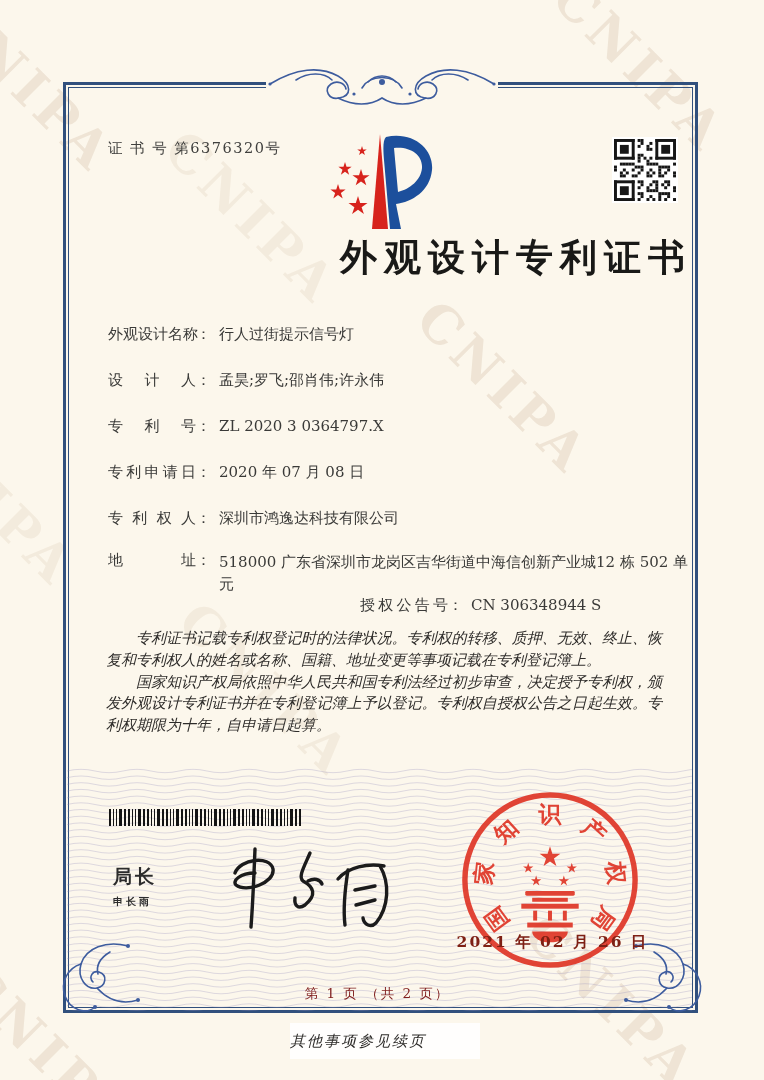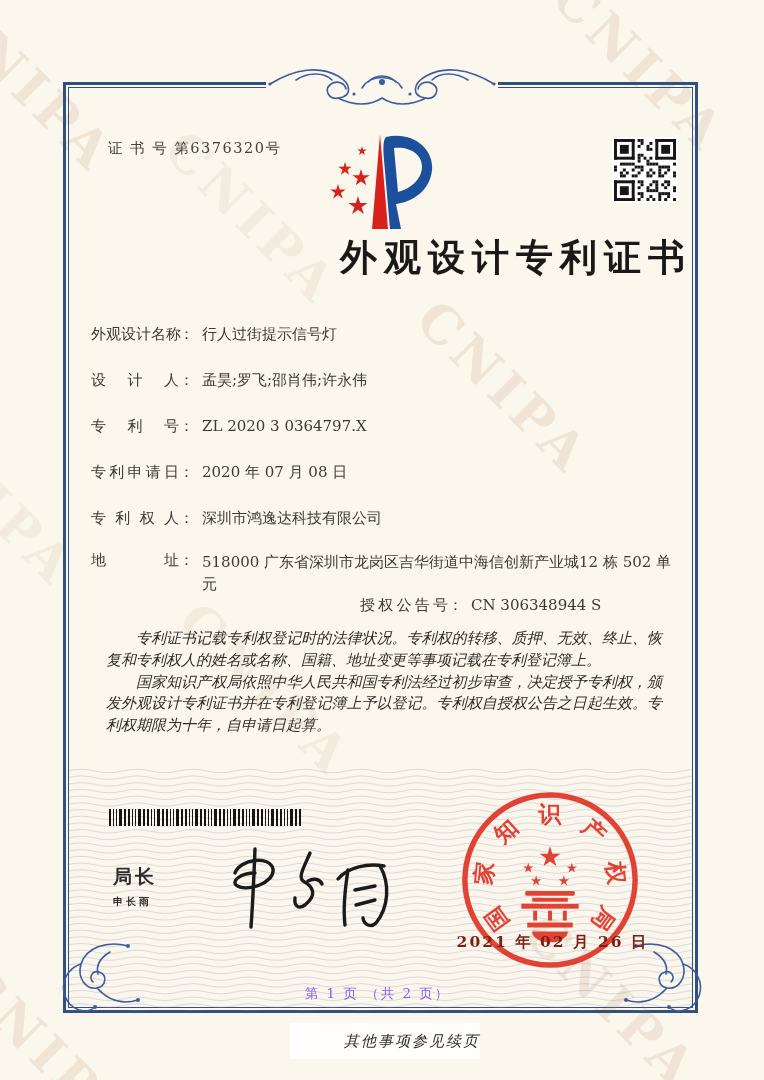--- a/index.html
+++ b/index.html
@@ -25,21 +25,21 @@
   .waveband{position:absolute;left:67px;top:768px;width:625px;height:243px;overflow:hidden;}
 
   .certno{position:absolute;left:108px;top:139px;font-size:14.5px;color:#40403e;letter-spacing:1.5px;}
 
   .logo{position:absolute;left:322px;top:134px;width:116px;height:99px;}
   .qr{position:absolute;left:612px;top:137px;width:62px;height:62px;background:#ffffff;padding:2px;}
 
   .title{position:absolute;left:63px;top:233px;width:629px;text-align:right;
       font-size:37px;font-weight:bold;color:#191917;letter-spacing:7px;}
 
-  .frow{position:absolute;left:91px;font-size:15px;color:#3a3a38;white-space:nowrap;}
+  .frow{position:absolute;left:108px;font-size:15px;color:#3a3a38;white-space:nowrap;}
   .flabel{display:inline-block;width:88px;text-align:justify;text-align-last:justify;
       vertical-align:top;}
   .fcolon{display:inline-block;margin-right:8px;}
   .fvalue{display:inline-block;vertical-align:top;}
   .addrval{white-space:normal;width:470px;line-height:22px;}
 
   .bodytext{position:absolute;left:106px;top:628px;width:556px;font-size:15px;
       line-height:21.8px;color:#2e2c2a;font-style:italic;text-align:justify;}
   .bodytext p{margin:0;text-indent:2em;}
 
@@ -49,24 +49,24 @@
       color:#2c2c2c;font-family:"Liberation Sans","DejaVu Sans",sans-serif;letter-spacing:3px;}
   .sig-name{position:absolute;left:113px;top:895px;font-size:10px;font-weight:bold;
       color:#2c2c2c;font-family:"Liberation Sans","DejaVu Sans",sans-serif;letter-spacing:3px;}
   .autograph{position:absolute;left:222px;top:843px;width:190px;height:95px;}
 
   .seal{position:absolute;left:456px;top:786px;width:188px;height:188px;opacity:0.92;}
   .seal-date{position:absolute;left:455px;top:932px;width:195px;text-align:center;
       font-size:15.5px;color:#7e2014;letter-spacing:2px;font-weight:bold;}
 
   .pageinfo{position:absolute;left:63px;top:985px;width:629px;text-align:center;
-      font-size:13.5px;color:#8b5cf6;letter-spacing:2px;}
+      font-size:13.5px;color:#7f1d1d;letter-spacing:2px;}
 
   .note{position:absolute;left:290px;top:1023px;width:190px;height:36px;
-      background:rgba(255,255,255,0.88);display:flex;align-items:center;justify-content:flex-end;}
+      background:rgba(255,255,255,0.88);display:flex;align-items:center;justify-content:flex-start;}
   .note span{font-size:15px;color:#2e2c2a;font-style:italic;letter-spacing:2px;}
 </style>
 </head>
 <body>
 
 <div id="page">
 
   <div class="wm" style="left:-28px;top:-14px;">CNIPA</div>
   <div class="wm" style="left:584px;top:-34px;">CNIPA</div>
   <div class="wm faint" style="left:196px;top:118px;">CNIPA</div>

